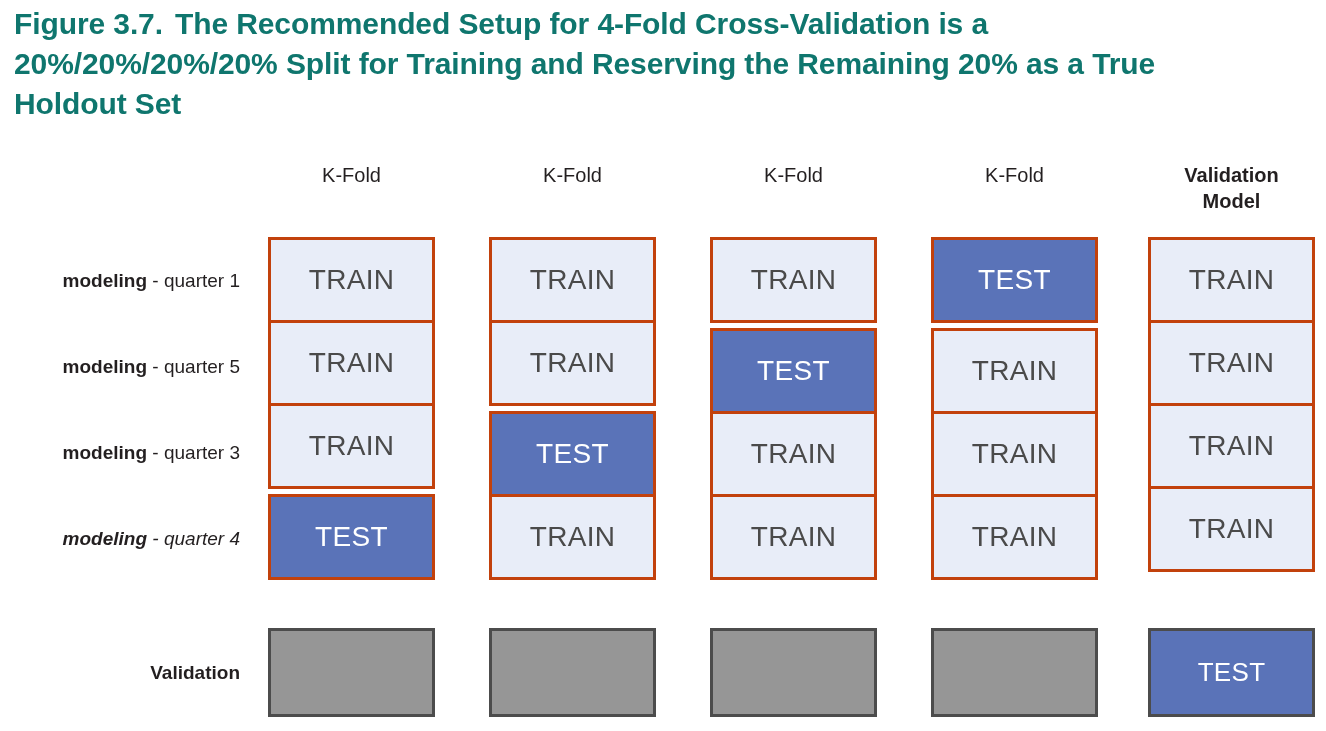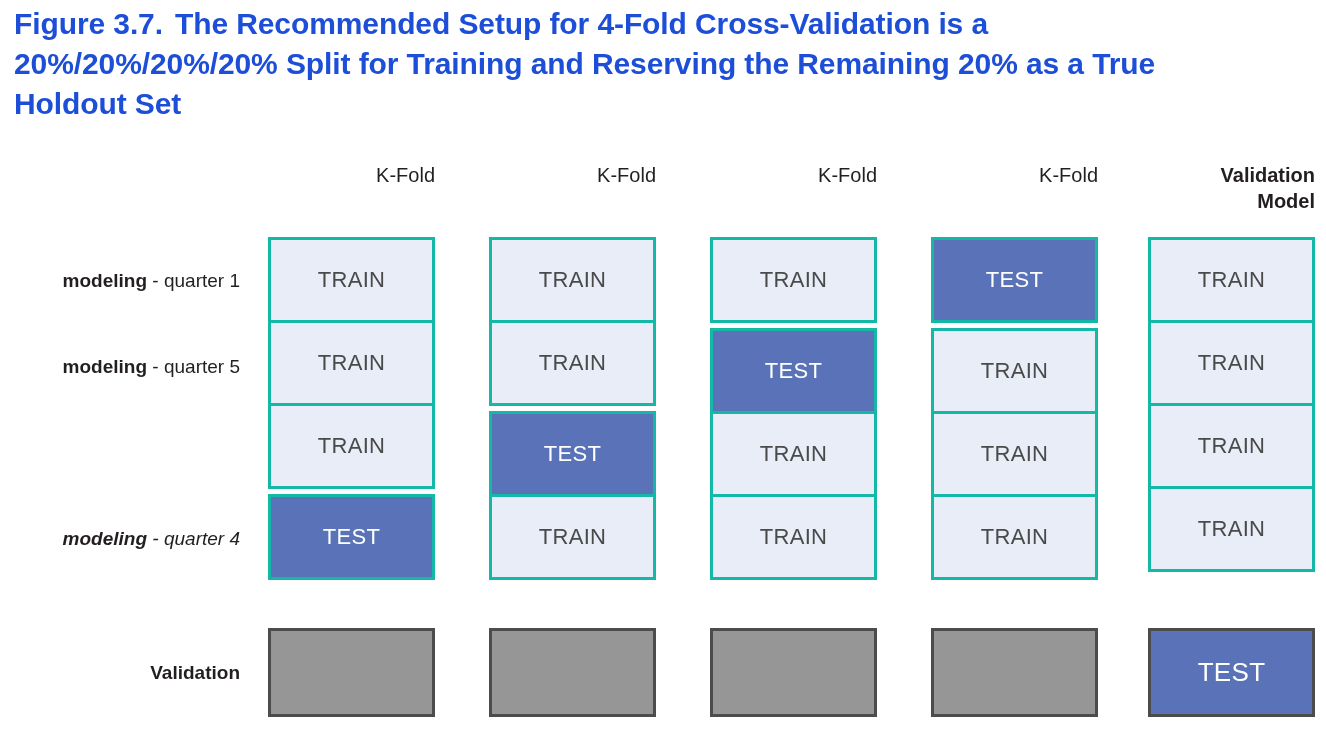--- a/index.html
+++ b/index.html
@@ -19,42 +19,42 @@
 
   
   .figure-title {
     position: absolute;
     left: 14px;
     top: 4px;
     width: 1180px;
     font-size: 30px;
     font-weight: bold;
     line-height: 1.34;
-    color: #1d4ed8;
+    color: #0f766e;
     letter-spacing: -0.1px;
   }
   .figure-title .fig-num {
     margin-right: 12px;
   }
 
   
   .diagram {
     position: absolute;
     left: 0;
     top: 0;
     width: 1326px;
     height: 731px;
   }
 
   
   .col-header {
     position: absolute;
     top: 162px;
     width: 167px;
-    text-align: right;
+    text-align: center;
     font-size: 20px;
     line-height: 1.32;
     color: #231f20;
   }
   .col-header .hl1,
   .col-header .hl2 {
     display: block;
     white-space: nowrap;
   }
   .col-header.bold .hl1,
@@ -78,25 +78,25 @@
   .row-label .lbl-rest {
     font-weight: normal;
   }
 
   
   .cell {
     position: absolute;
     width: 167px;
     height: 86px;
     box-sizing: border-box;
-    border: 3px solid #14b8a6;
+    border: 3px solid #c2410c;
     display: flex;
     align-items: center;
     justify-content: center;
-    font-size: 22px;
+    font-size: 28px;
     letter-spacing: 0.3px;
   }
   .cell.train {
     background: #e8edf8;
     color: #4a4a4a;
   }
   .cell.test {
     background: #5a73b8;
     color: #ffffff;
   }
@@ -147,20 +147,23 @@
     <span class="hl1">Validation</span>
     <span class="hl2">Model</span>
   </div>
 
   <div class="row-label" style="top:270px;">
     <span class="lbl-strong">modeling</span><span class="lbl-rest"> - quarter 1</span>
   </div>
   <div class="row-label" style="top:356px;">
     <span class="lbl-strong">modeling</span><span class="lbl-rest"> - quarter 5</span>
   </div>
+  <div class="row-label" style="top:442px;">
+    <span class="lbl-strong">modeling</span><span class="lbl-rest"> - quarter 3</span>
+  </div>
   <div class="row-label" style="top:528px;font-style:italic;">
     <span class="lbl-strong">modeling</span><span class="lbl-rest"> - quarter 4</span>
   </div>
   <div class="row-label" style="top:662px;">
     <span class="lbl-strong">Validation</span><span class="lbl-rest"></span>
   </div>
 
   <div class="cell train" style="left:268px; top:237px;">
       <span>TRAIN</span>
     </div>

